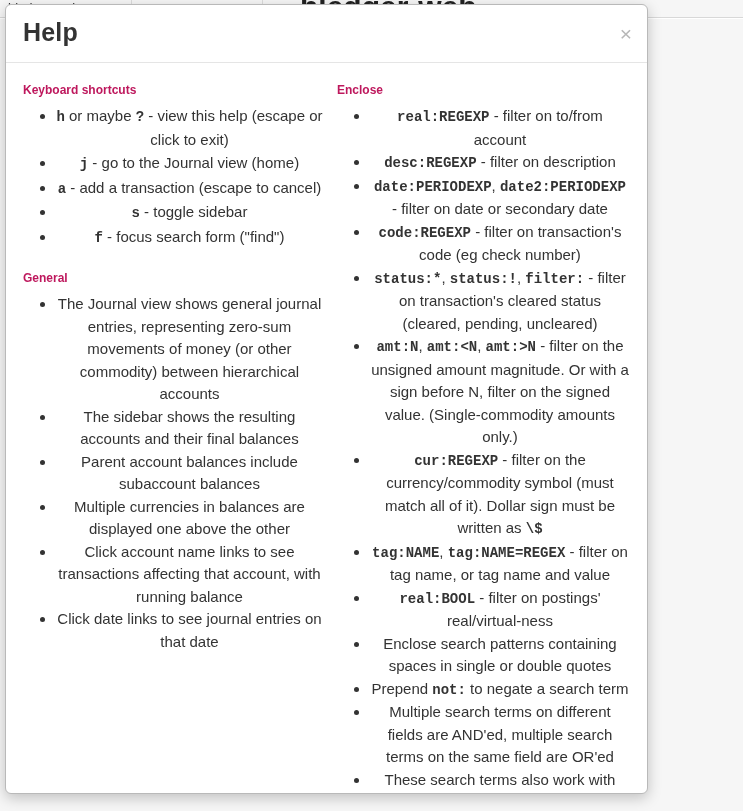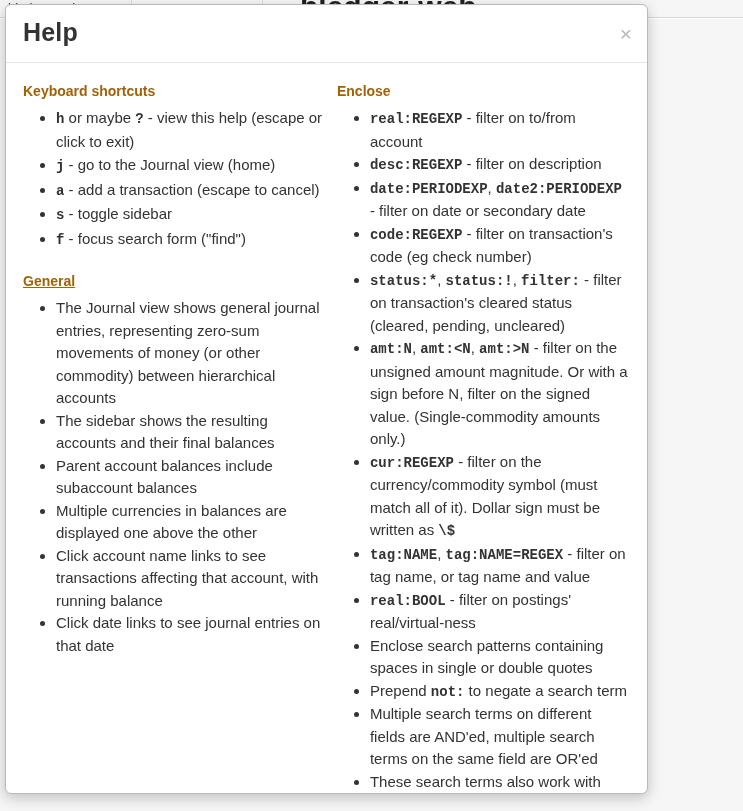--- a/index.html
+++ b/index.html
@@ -116,33 +116,33 @@
   }
   .col-left {
     width: 362px;
     padding-right: 14px;
   }
   .col-right {
     width: 340px;
     padding-left: 0px;
   }
   h4.section {
-    font-size: 14px;
-    font-weight: bold;
-    color: #a16207;
+    font-size: 12px;
+    font-weight: bold;
+    color: #be185d;
     margin: 4px 0 8px 0;
   }
   h4.section.second {
     margin-top: 22px;
-    text-decoration: underline;
   }
   ul.list {
     margin: 0;
     padding-left: 33px;
     list-style: disc;
+    text-align: center;
   }
   ul.list li {
     font-size: 15px;
     line-height: 22.5px;
     color: #333333;
     margin-bottom: 1px;
   }
   ul.list.tight li {
     margin-bottom: 0px;
   }

